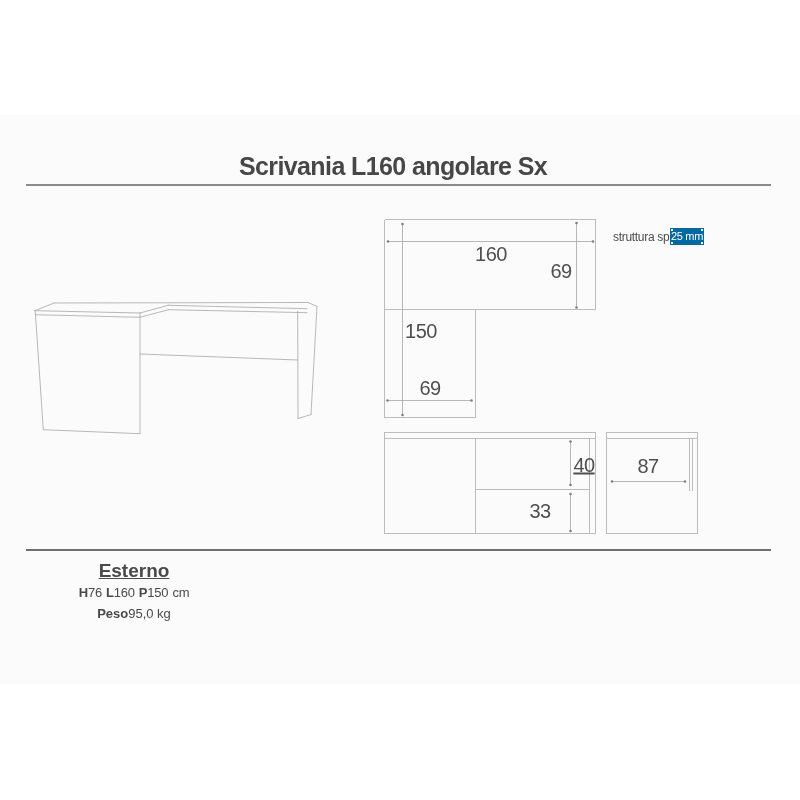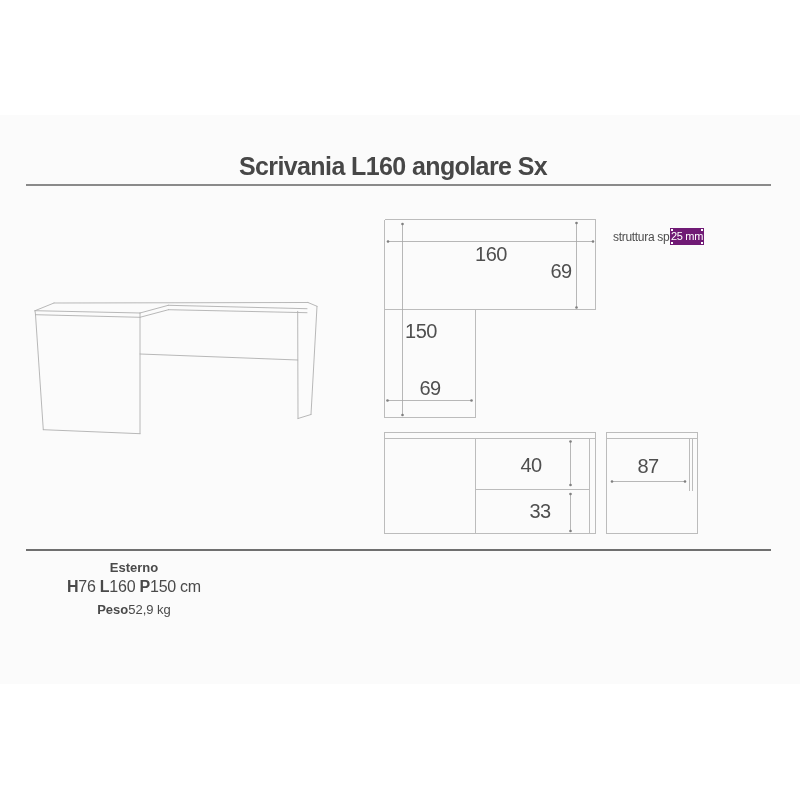--- a/index.html
+++ b/index.html
@@ -18,34 +18,34 @@
   svg.drawing{position:absolute;left:0;top:0;width:800px;height:800px;}
   .dim{
     position:absolute;transform:translate(-50%,-50%);
     font-size:20px;letter-spacing:-0.5px;color:#4f4f4f;white-space:nowrap;
   }
   .struttura-label{
     position:absolute;left:613px;top:230px;font-size:12px;letter-spacing:-0.3px;color:#4d4d4d;white-space:nowrap;
   }
   .struttura-box{
     position:absolute;left:670px;top:228px;width:34px;height:17px;
-    background:#701a75;color:#ffffff;font-size:11px;line-height:17px;text-align:center;
+    background:#0369a1;color:#ffffff;font-size:11px;line-height:17px;text-align:center;
     letter-spacing:-0.3px;white-space:nowrap;
   }
   .struttura-box::before,.struttura-box::after{
     content:"";position:absolute;width:2px;height:2px;background:#ffffff;left:1px;
     box-shadow:30px 0 0 #ffffff;
   }
   .struttura-box::before{top:1px;}
   .struttura-box::after{bottom:1px;}
   .specs{
     position:absolute;left:34px;top:560px;width:200px;text-align:center;color:#4a4a4a;
   }
-  .specs .heading{font-size:13px;font-weight:700;margin:0 0 3px 0;}
-  .specs .size{font-size:16px;margin:0 0 6px 0;letter-spacing:-0.2px;}
+  .specs .heading{font-size:19px;font-weight:700;margin:0 0 3px 0;text-decoration:underline;}
+  .specs .size{font-size:13px;margin:0 0 6px 0;letter-spacing:-0.2px;}
   .specs .size b,.specs .peso b{font-weight:700;}
   .specs .size .v{margin-right:4px;}
   .specs .peso{font-size:13px;margin:0;}
   .specs .peso b{}
 </style>
 </head>
 <body>
 
 <div class="page">
 
@@ -131,28 +131,28 @@
     <g fill="#7f7f7f" stroke="none">
       <circle cx="612" cy="481.5" r="1.3"></circle>
         <circle cx="685" cy="481.5" r="1.3"></circle>
     </g>
   </svg>
 
   <span class="dim" style="left:491px;top:254px;">160</span>
   <span class="dim" style="left:561px;top:271px;">69</span>
   <span class="dim" style="left:421px;top:331px;">150</span>
   <span class="dim" style="left:430px;top:388px;">69</span>
-  <span class="dim" style="left:531px;top:465px;">40</span>
+  <span class="dim" style="left:584px;top:465px;text-decoration:underline;">40</span>
   <span class="dim" style="left:540px;top:511px;">33</span>
   <span class="dim" style="left:648px;top:466px;">87</span>
 
   <span class="struttura-label">struttura sp.</span>
   <span class="struttura-box">25 mm</span>
 
   <div class="rule rule-bottom"></div>
 
   <div class="specs">
     <p class="heading">Esterno</p>
     <p class="size"><b>H</b><span class="v">76</span><b>L</b><span class="v">160</span><b>P</b><span class="v">150</span><span>cm</span></p>
-    <p class="peso"><b>Peso</b><span>52,9 kg</span></p>
+    <p class="peso"><b>Peso</b><span>95,0 kg</span></p>
   </div>
 
 </div>
 
 </body></html>

